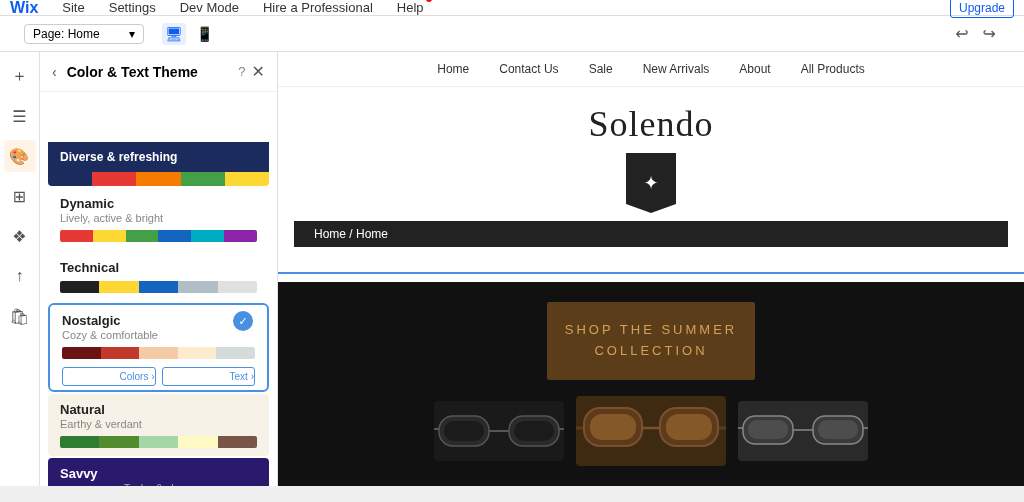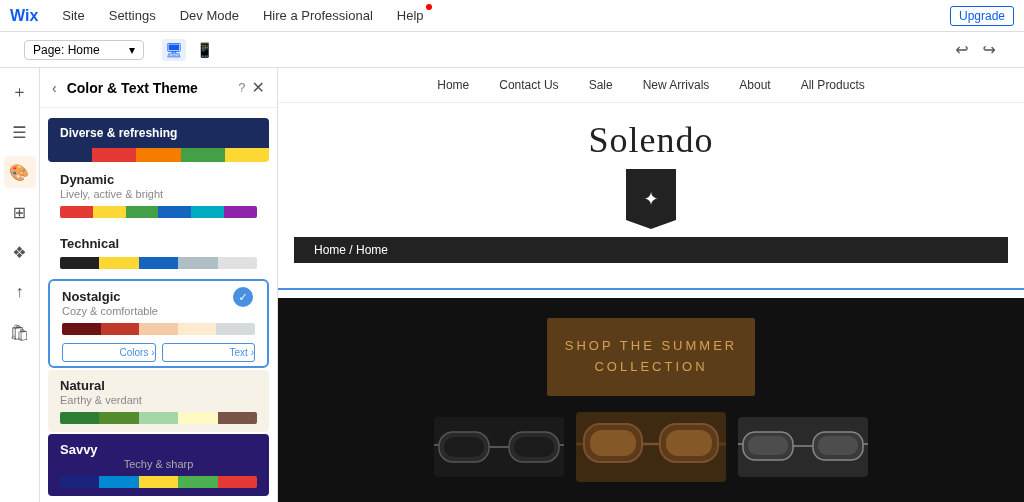--- a/index.html
+++ b/index.html
@@ -1,20 +1,20 @@
 <!DOCTYPE html>
 <html><head>
   <meta charset="utf-8">
   <style>
     * { box-sizing: border-box; margin: 0; padding: 0; }
     body { font-family: 'Helvetica Neue', Arial, sans-serif; font-size: 13px; background: #f0f0f0; overflow: hidden; width: 1024px; height: 502px; }
 
     
     .top-menu-bar {
-      display: flex; align-items: center; height: 32px; background: #fff;
+      display: flex; align-items: center; height: 16px; background: #fff;
       border-bottom: 1px solid #ddd; padding: 0 10px; gap: 16px;
       font-size: 13px; color: #333;
     }
     .top-menu-bar .logo { font-weight: bold; font-size: 16px; color: #0f5cf3; margin-right: 4px; }
     .top-menu-bar .menu-item { cursor: pointer; padding: 2px 4px; }
     .top-menu-bar .upgrade-btn { color: #0f5cf3; border: 1px solid #0f5cf3; border-radius: 3px; padding: 2px 8px; cursor: pointer; margin-left: auto; font-size: 12px; }
     .top-menu-bar .help-item { position: relative; }
     .top-menu-bar .help-dot { width: 6px; height: 6px; background: red; border-radius: 50%; position: absolute; top: -2px; right: -4px; }
 
     
@@ -211,21 +211,21 @@
     <div class="panel-header">
       <span class="panel-back-btn">‹</span>
       <span class="panel-title">Color &amp; Text Theme</span>
       <span class="panel-help-btn">?</span>
       <span class="panel-close-btn">✕</span>
     </div>
 
     <div class="panel-items">
 
       <div class="theme-item" style="padding:0;overflow:hidden;border-radius:4px;margin:2px 8px;">
-        <div style="background:#1c2b5e;color:#fff;padding:8px 12px;font-size:12px;font-weight:600;">Diverse &amp; refreshing</div>
+        <div style="background:#1c2b5e;color:#fff;padding:8px 12px;font-size:12px;font-weight:600;margin-top:40px;">Diverse &amp; refreshing</div>
         <div class="theme-colors" style="border-radius:0;height:14px;margin:0;">
           <div class="theme-color-swatch" style="background:#1c2b5e;"></div>
           <div class="theme-color-swatch" style="background:#e53935;"></div>
           <div class="theme-color-swatch" style="background:#f57c00;"></div>
           <div class="theme-color-swatch" style="background:#43a047;"></div>
           <div class="theme-color-swatch" style="background:#fdd835;"></div>
         </div>
       </div>
 
       <div class="theme-item">

